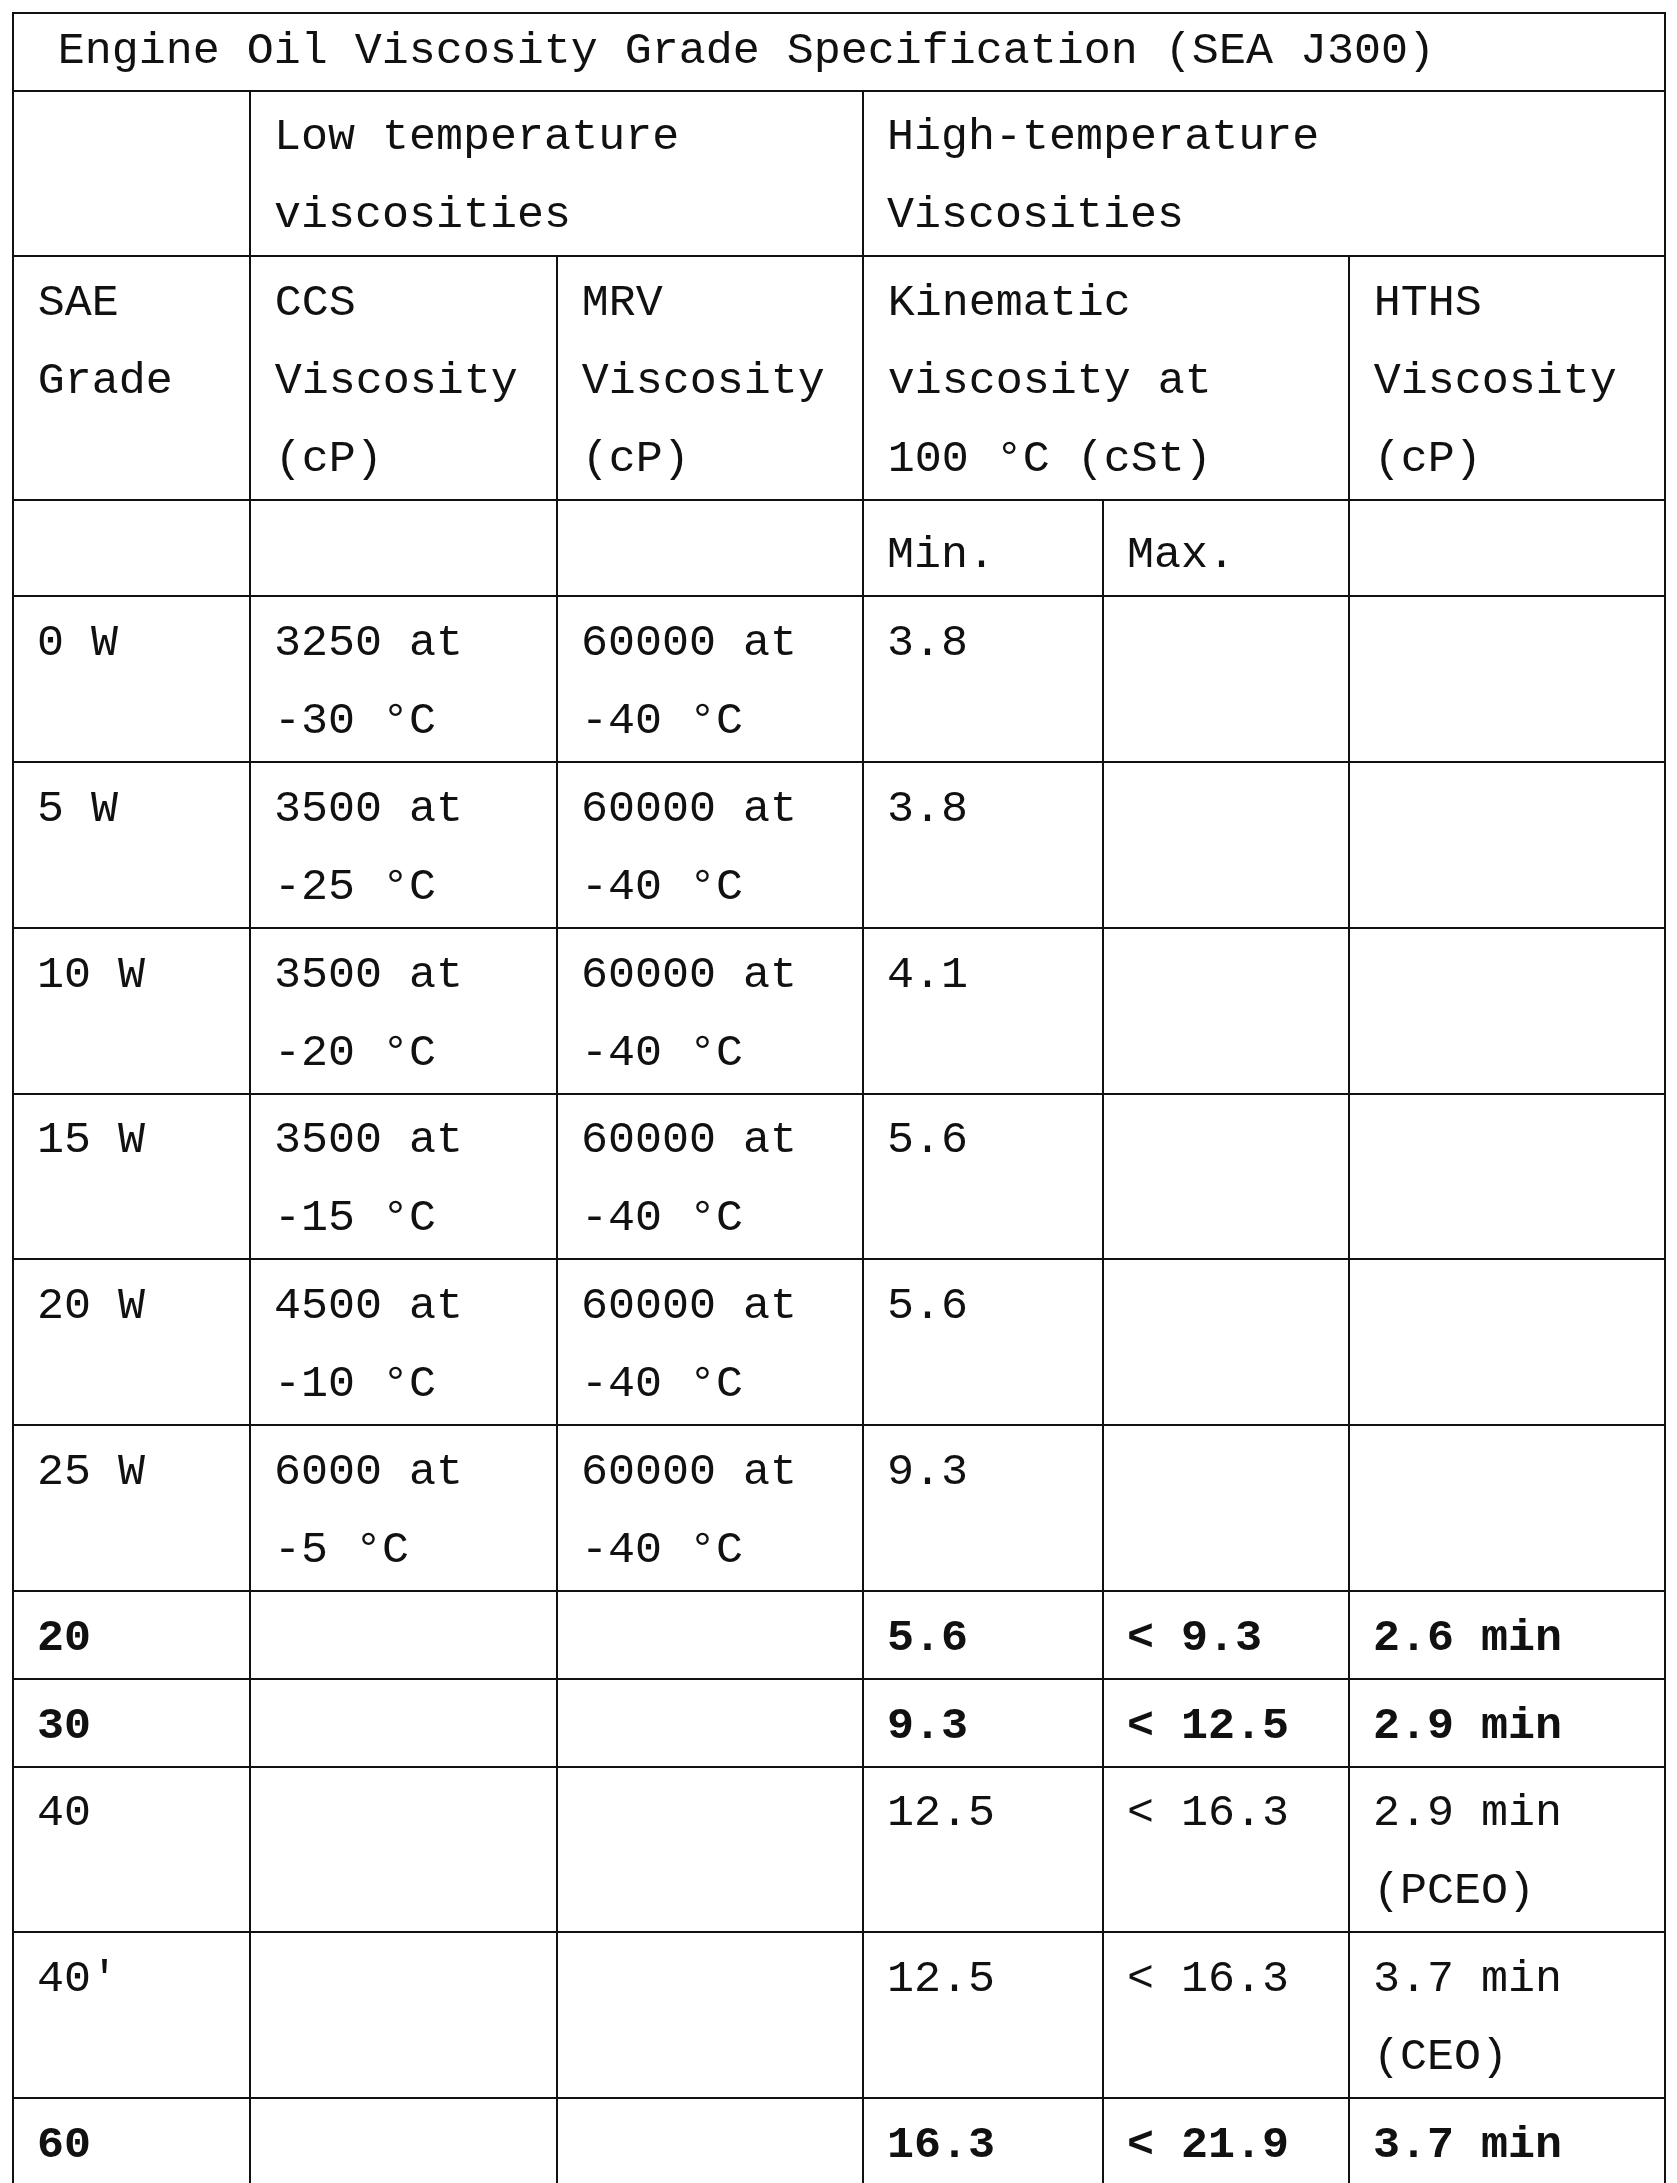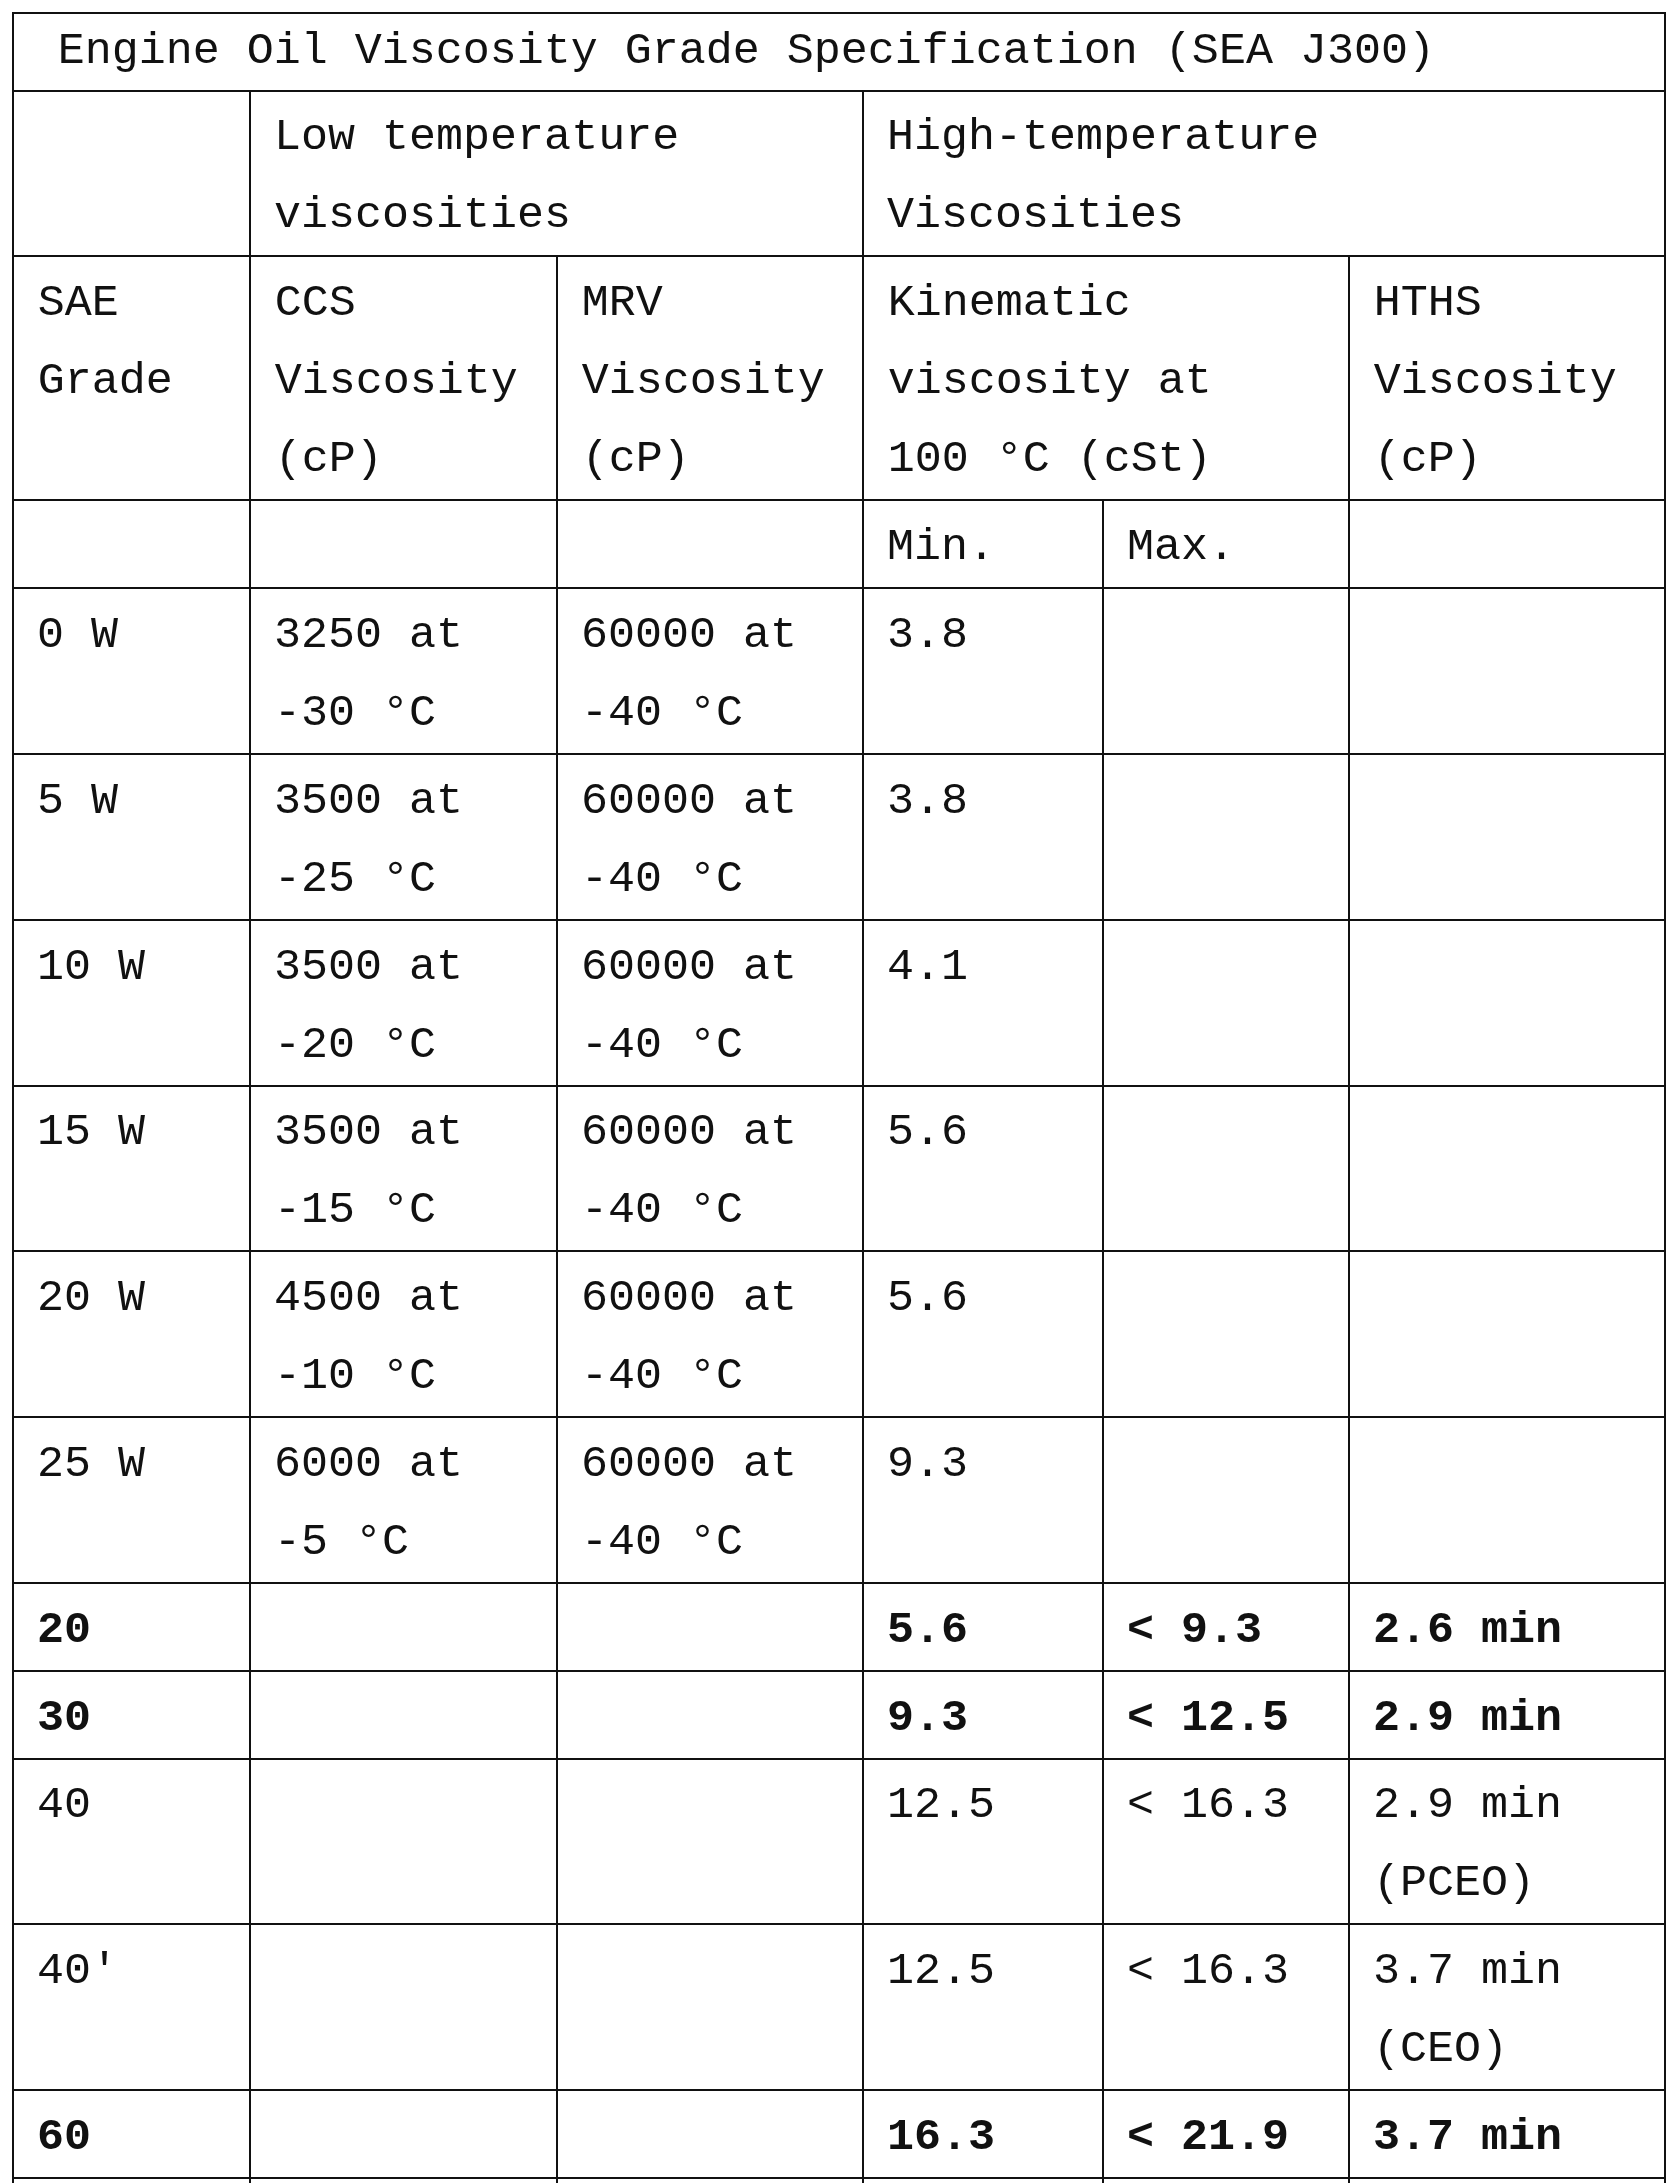--- a/index.html
+++ b/index.html
@@ -8,21 +8,21 @@
   table.spec { position:absolute; left:11.7px; top:11.7px; border-collapse:collapse;
                table-layout:fixed; width:1652px; }
   table.spec td { border:2.4px solid #111; vertical-align:top; padding:7.8px 0 0 23.4px;
                   font-size:45px; line-height:78px; white-space:pre-line; overflow:hidden; }
   table.spec td.title { padding-top:0; line-height:76px;padding-left:44px; }
   col.c0 { width:237px; } col.c1 { width:307px; } col.c2 { width:306px; }
   col.c3 { width:240px; } col.c4 { width:246px; } col.c5 { width:316px; }
   tr.r-title td { height:74px; }
   tr.r-group td { height:153px; }
   tr.r-head td { height:228px;padding-left:24px; }
-  tr.r-mm td { height:72px; padding-top:8px; }
+  tr.r-mm td { height:72px; padding-top:16px; }
   tr.r-two td { height:152px; }
   tr.r-one td { height:73px;font-weight:bold; }
 </style>
 </head>
 <body>
 
 <table class="spec">
   <colgroup>
     <col class="c0">
       <col class="c1">

